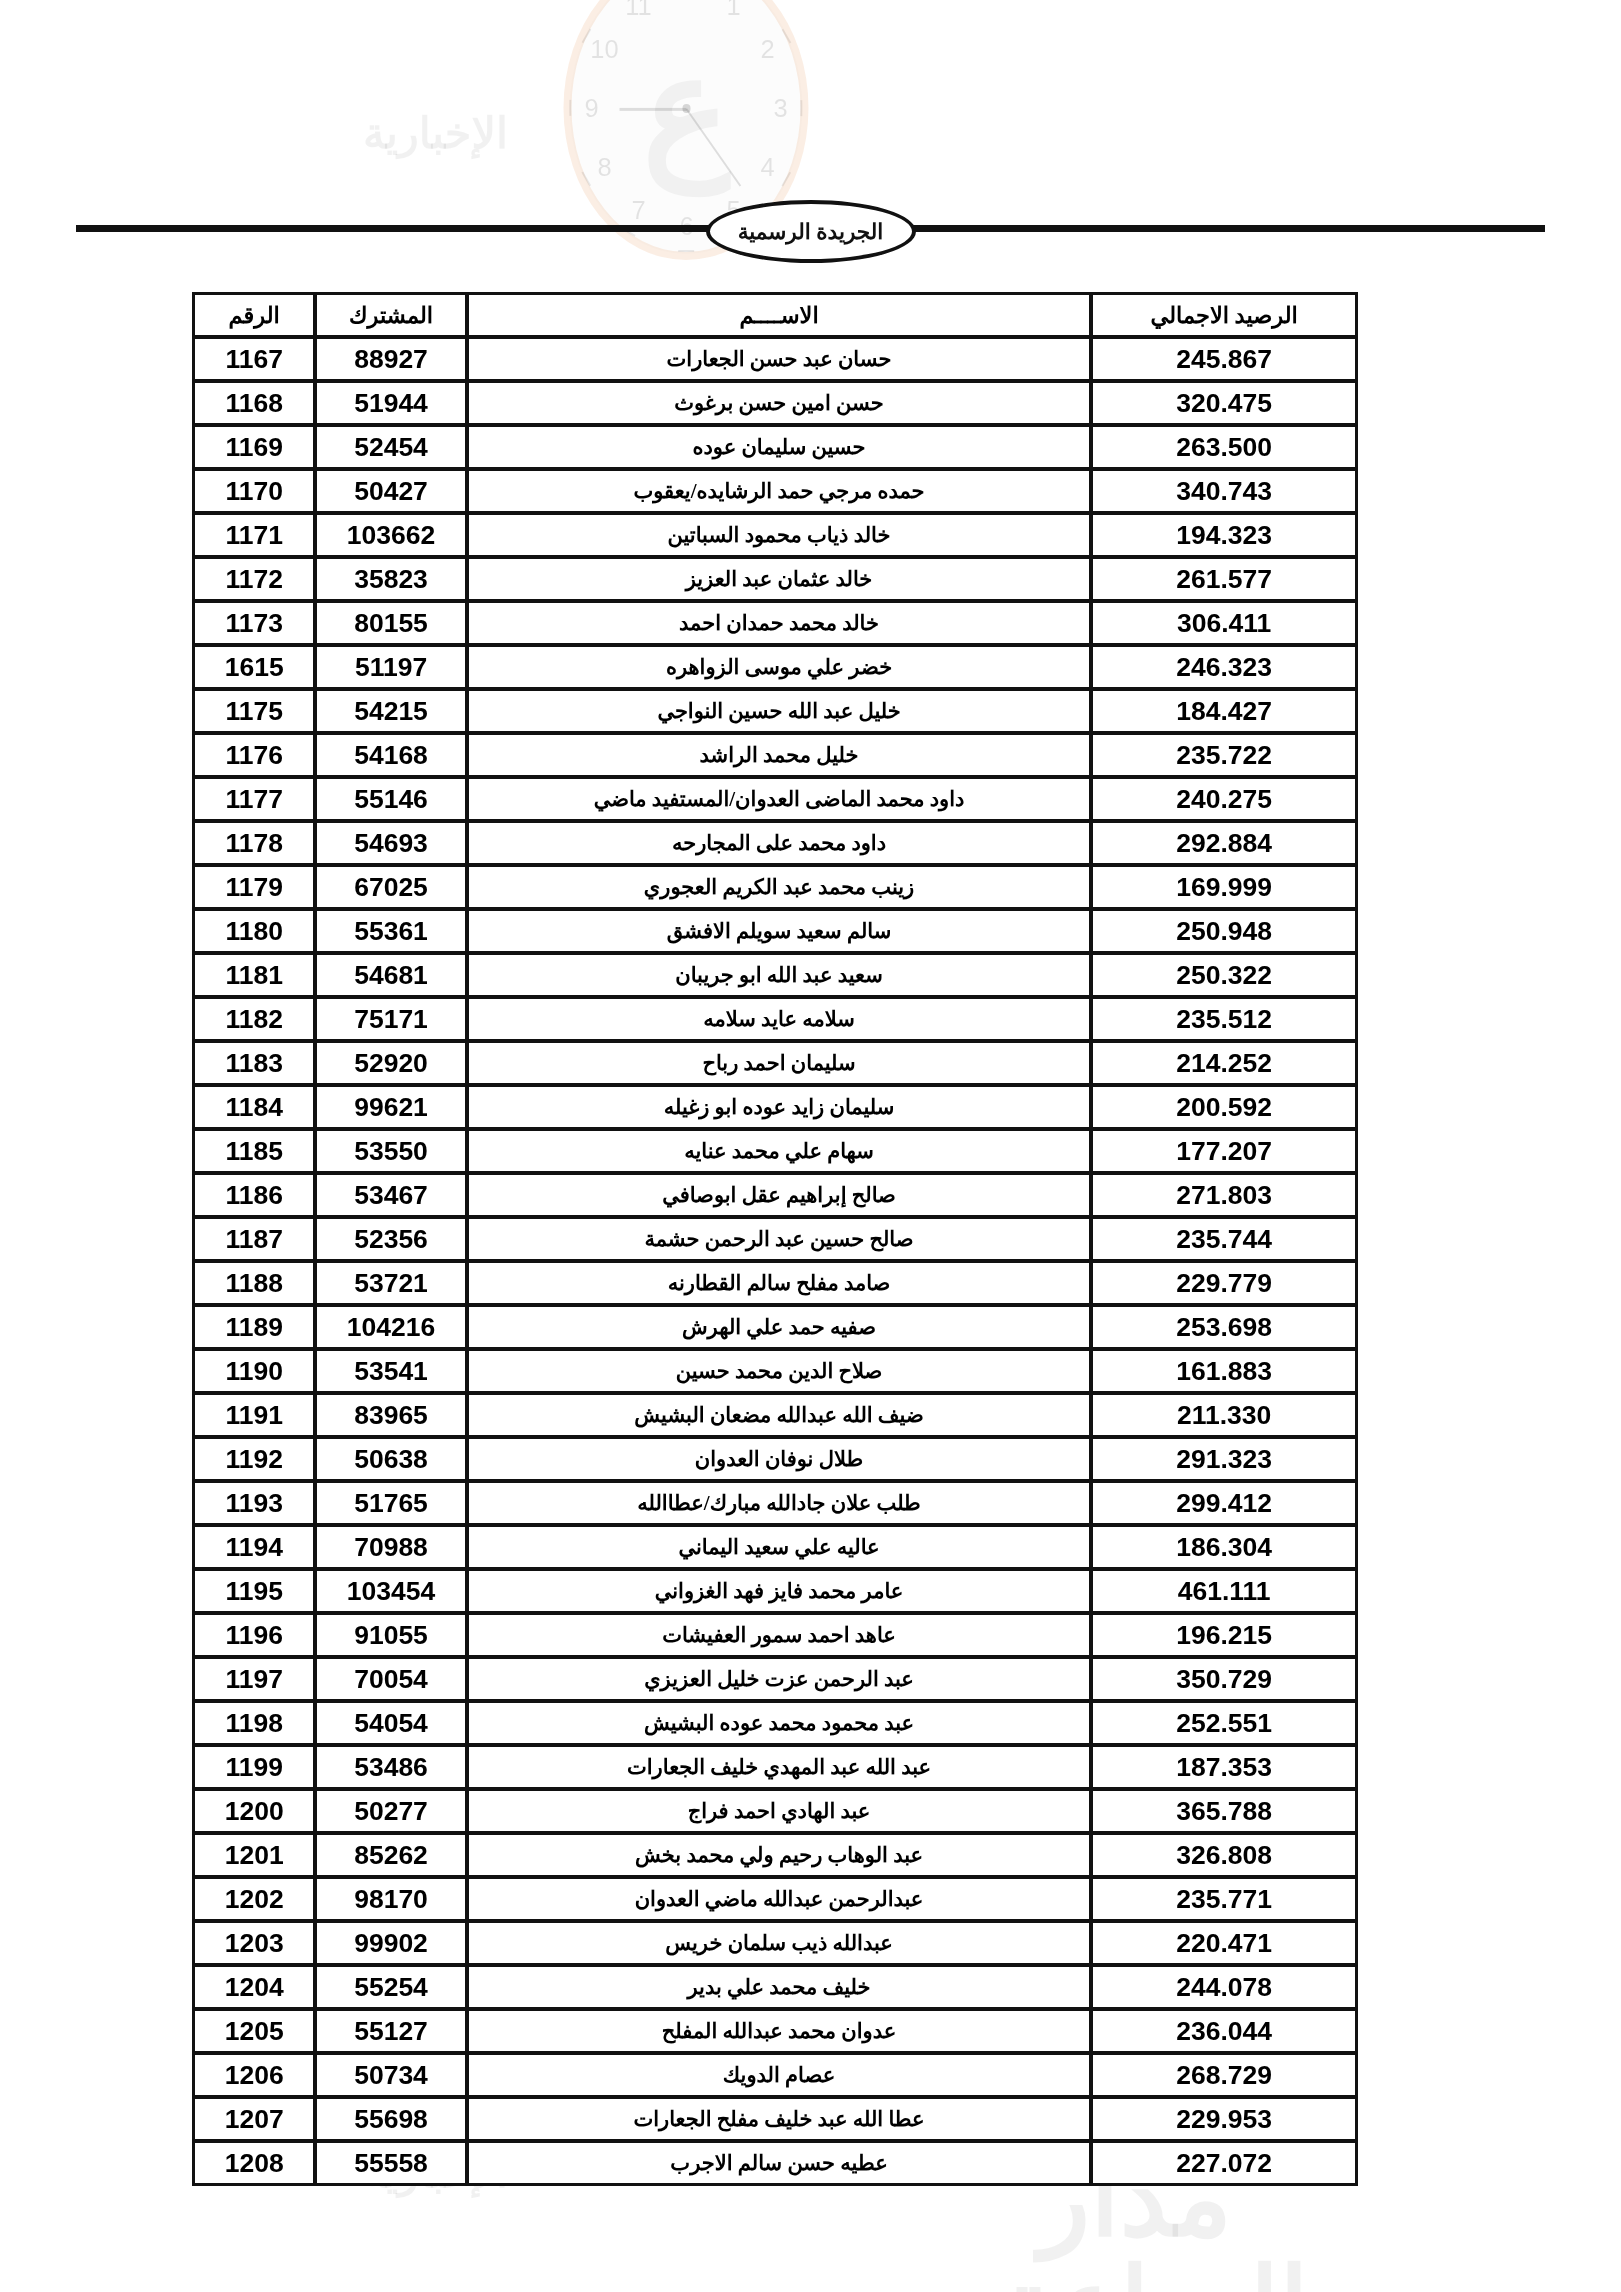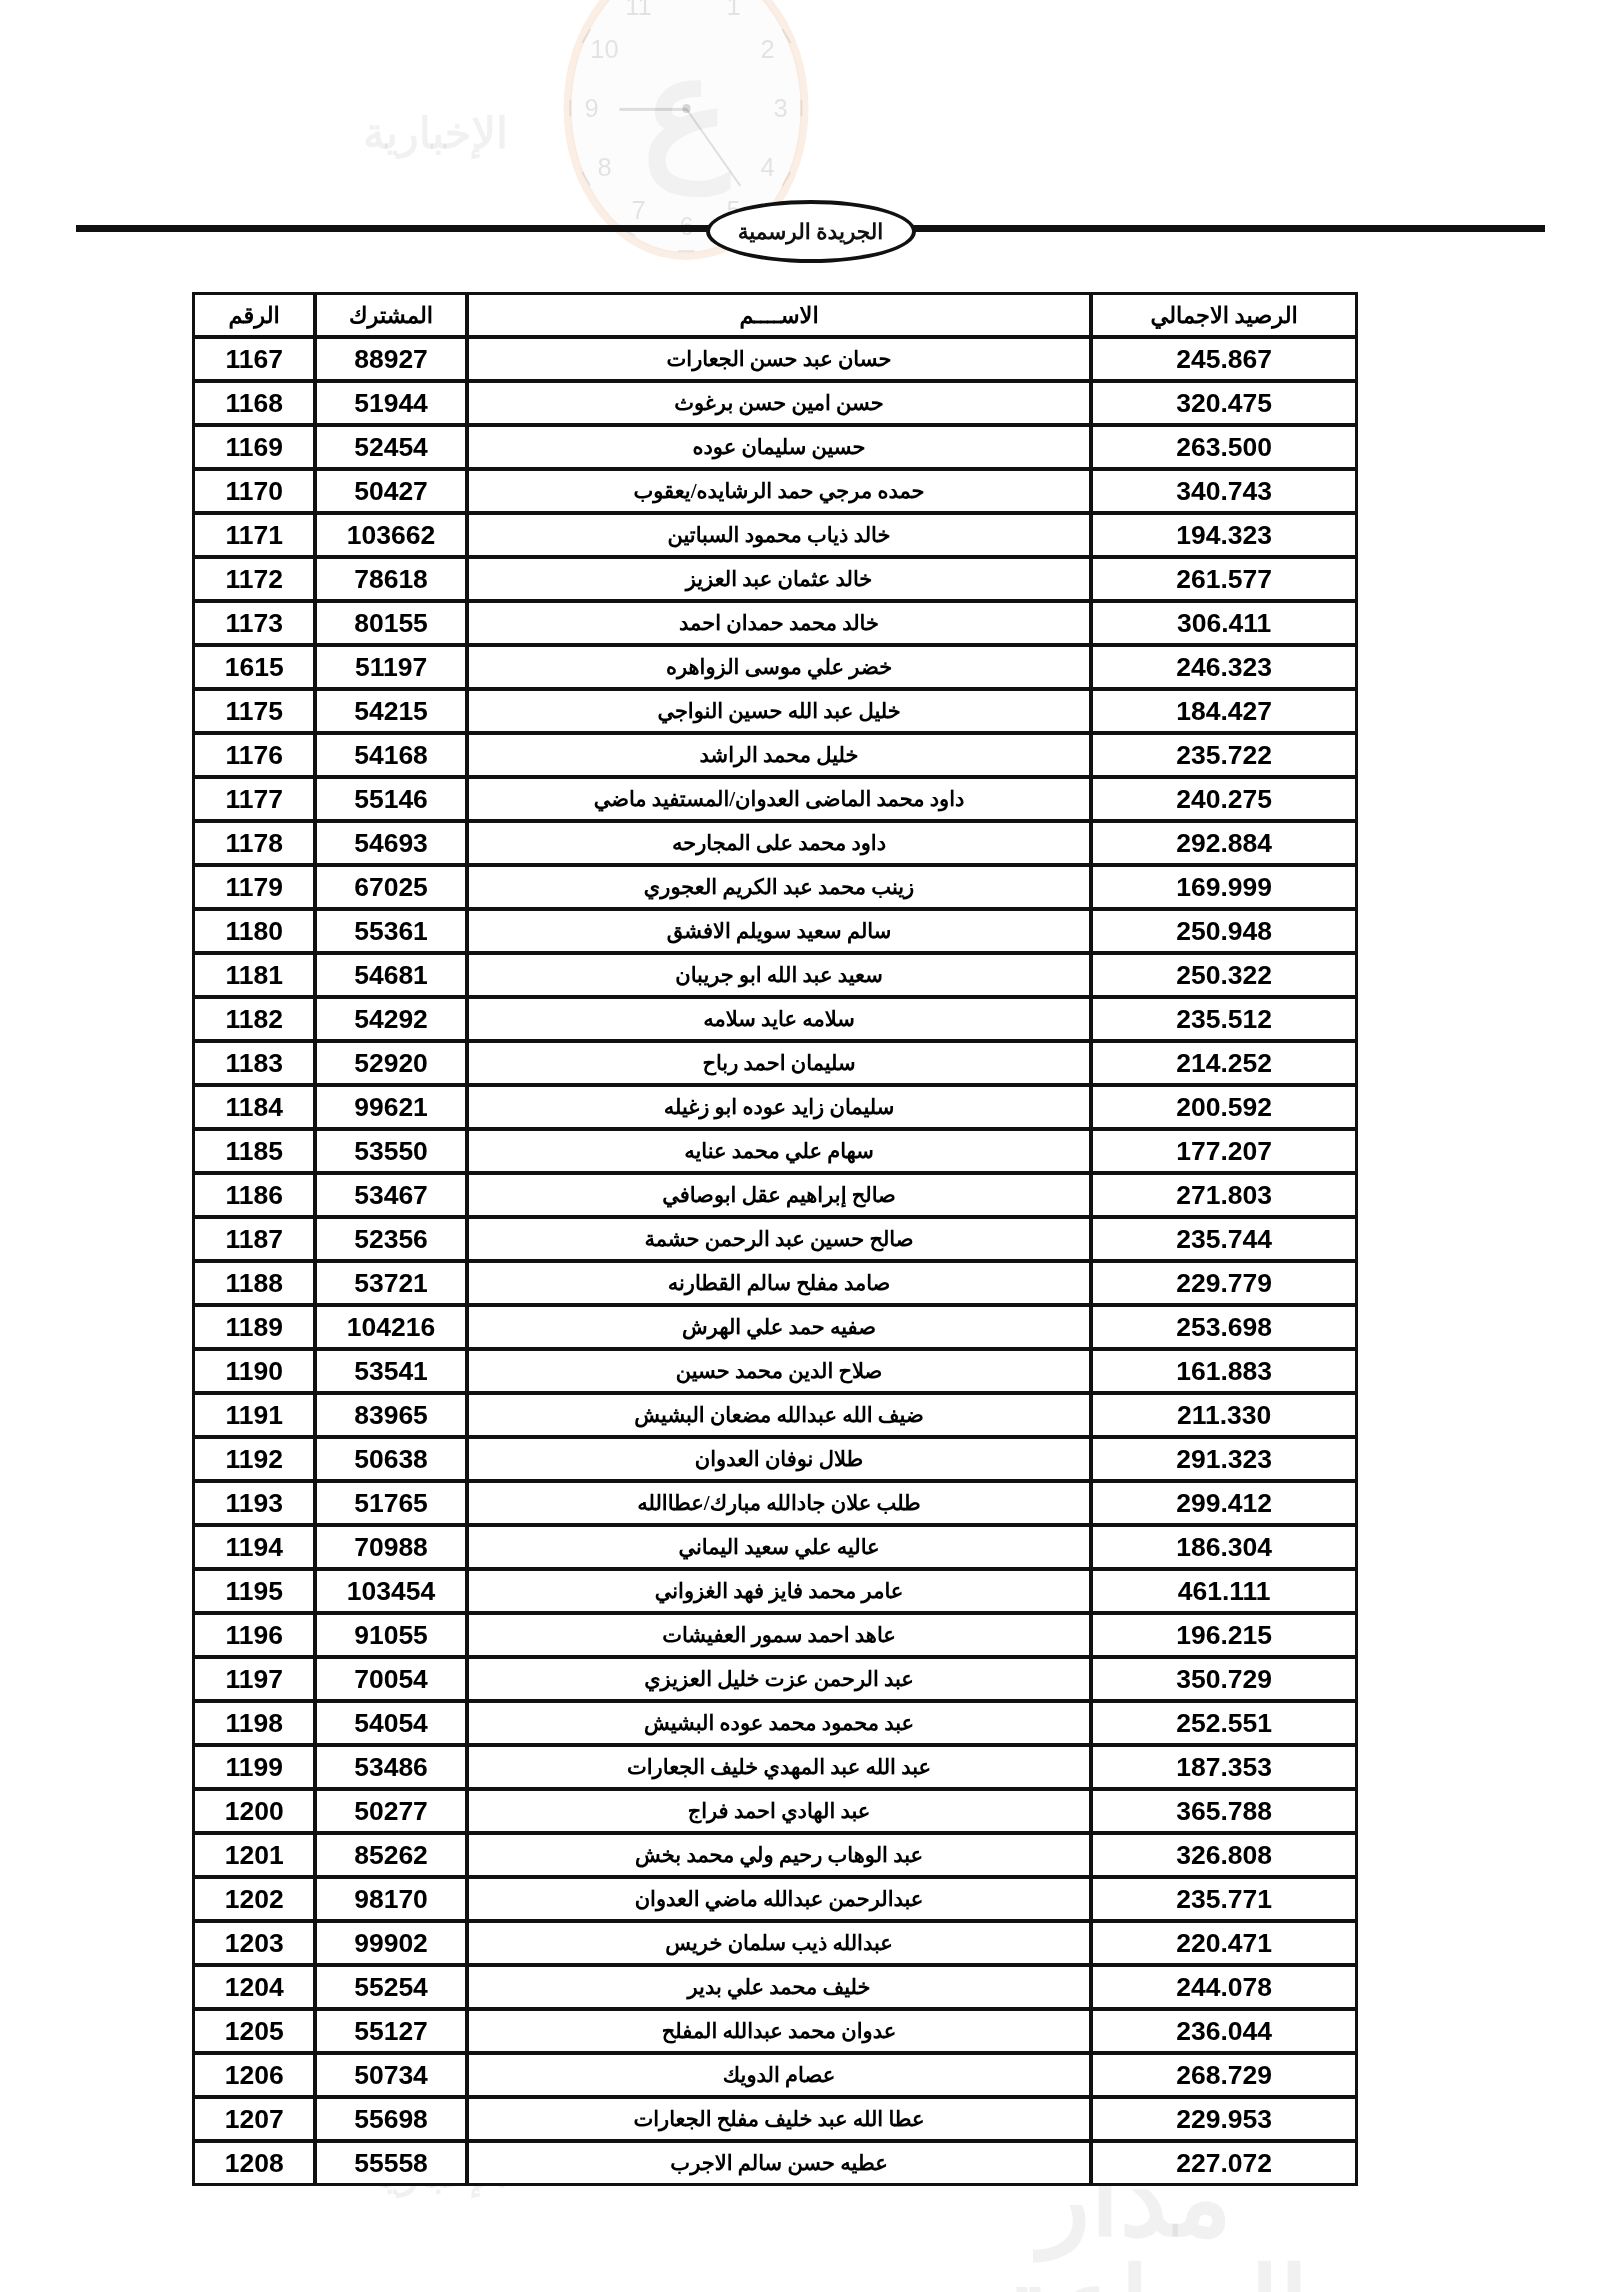--- a/index.html
+++ b/index.html
@@ -485,21 +485,21 @@
           </tr>
           <tr>
             <td class="cell-balance">194.323</td>
             <td class="cell-name">خالد ذياب محمود السباتين</td>
             <td class="cell-sub">103662</td>
             <td class="cell-num">1171</td>
           </tr>
           <tr>
             <td class="cell-balance">261.577</td>
             <td class="cell-name">خالد عثمان عبد العزيز</td>
-            <td class="cell-sub">78618</td>
+            <td class="cell-sub">35823</td>
             <td class="cell-num">1172</td>
           </tr>
           <tr>
             <td class="cell-balance">306.411</td>
             <td class="cell-name">خالد محمد حمدان احمد</td>
             <td class="cell-sub">80155</td>
             <td class="cell-num">1173</td>
           </tr>
           <tr>
             <td class="cell-balance">246.323</td>
@@ -545,21 +545,21 @@
           </tr>
           <tr>
             <td class="cell-balance">250.322</td>
             <td class="cell-name">سعيد عبد الله ابو جريبان</td>
             <td class="cell-sub">54681</td>
             <td class="cell-num">1181</td>
           </tr>
           <tr>
             <td class="cell-balance">235.512</td>
             <td class="cell-name">سلامه عايد سلامه</td>
-            <td class="cell-sub">54292</td>
+            <td class="cell-sub">75171</td>
             <td class="cell-num">1182</td>
           </tr>
           <tr>
             <td class="cell-balance">214.252</td>
             <td class="cell-name">سليمان احمد رباح</td>
             <td class="cell-sub">52920</td>
             <td class="cell-num">1183</td>
           </tr>
           <tr>
             <td class="cell-balance">200.592</td>

